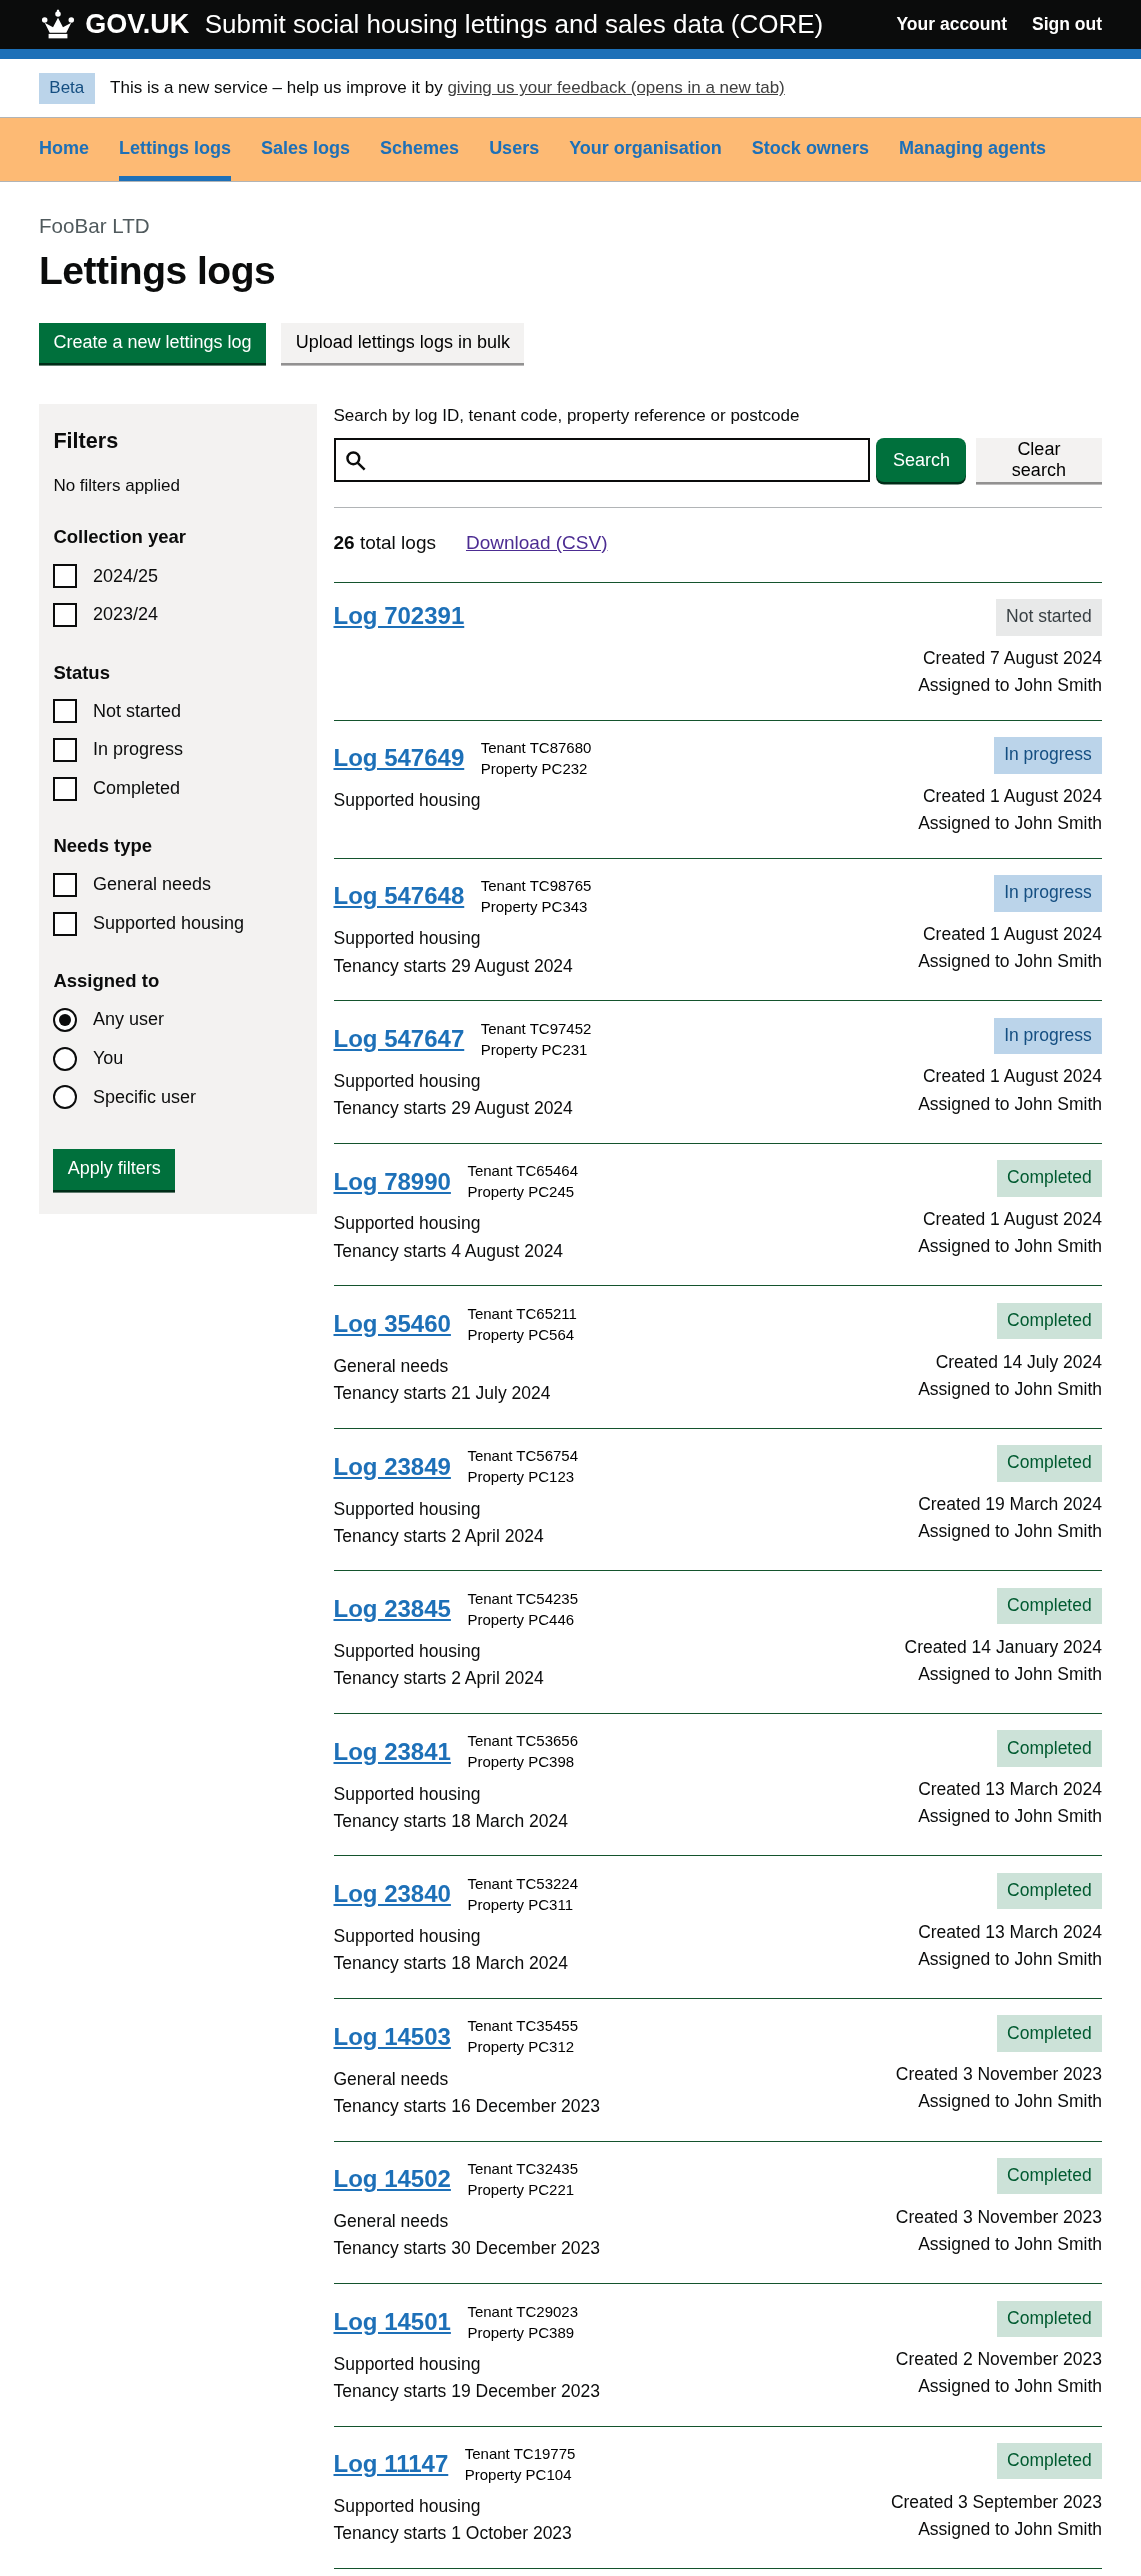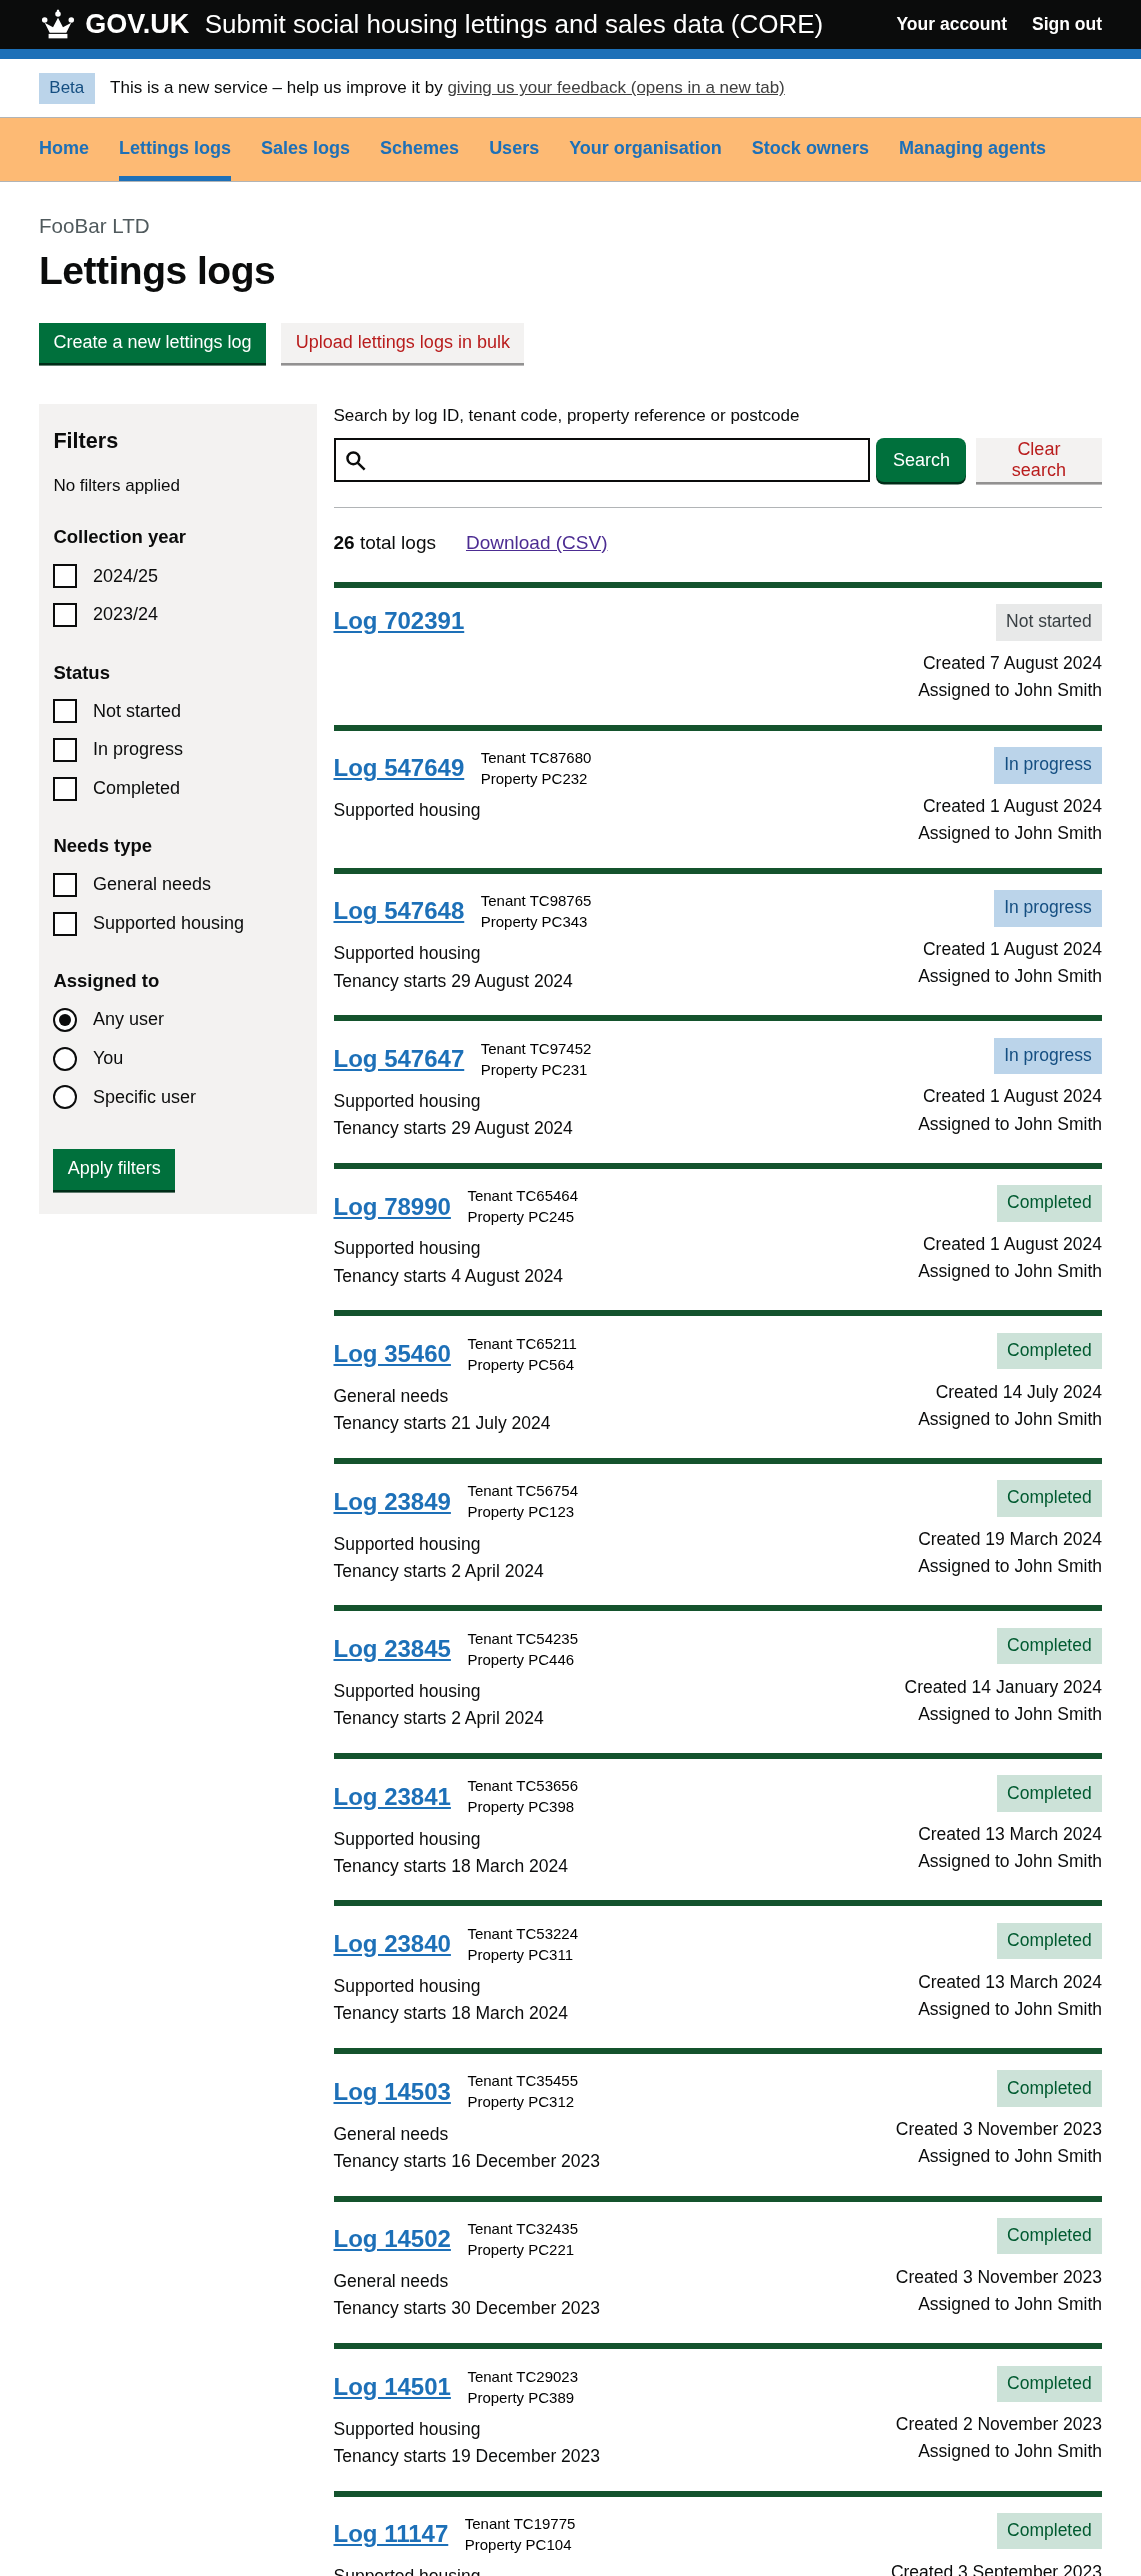--- a/index.html
+++ b/index.html
@@ -42,21 +42,21 @@
   .primary-nav li.active a { border-bottom-color: #1d70b8; }
 
   
   .page-caption { color: #505a5d; font-size: 20.6px; margin: 30px 0 3.1px; }
   h1.page-title { font-size: 39px; margin: 0 0 24px; font-weight: bold; letter-spacing: -0.5px; }
   .page-buttons { display: flex; gap: 15.5px; margin-bottom: 41px; }
   .btn {
     display: inline-block; font-family: inherit; font-size: 18px; padding: 9.3px 14.4px 10.3px;
     border: none; background: #00703c; color: #fff; box-shadow: 0 2.6px 0 #002d18; cursor: pointer;
   }
-  .btn-secondary { background: #f3f2f1; color: #b91c1c; box-shadow: 0 2.6px 0 #929191; }
+  .btn-secondary { background: #f3f2f1; color: #000000; box-shadow: 0 2.6px 0 #929191; }
 
   
   .layout { display: grid; grid-template-columns: 278px 1fr; gap: 16.5px; align-items: start; }
 
   
   .filters { background: #f3f2f1; padding: 17.5px 14.4px 24px; }
   .filters-title { font-size: 21.6px; font-weight: bold; margin: 4.1px 0 17.5px; }
   .filters-applied { font-size: 17px; margin: 0 0 27px; }
   .filter-group { margin-bottom: 32px; }
   .filter-group-label { font-size: 18.5px; font-weight: bold; margin: 0 0 13.4px; }
@@ -79,21 +79,21 @@
   .btn-search { margin-left: 6.2px; padding: 0 16.5px; font-size: 18px; border-radius: 8px; }
   .btn-clear { margin-left: 9.3px; padding: 0 14.4px; font-size: 18px; }
 
   hr.section-break { border: none; border-top: 1px solid #b1b4b6; margin: 25px 0 0; }
 
   .results-header { margin: 21.6px 0 0; display: flex; gap: 30px; align-items: baseline; font-size: 19px; }
   .download-link { color: #4c2c92; font-size: 19px; }
 
   
   .log-list { margin-top: 25px; }
-  .log-row { display: flex; justify-content: space-between; border-top: 6px solid #14532d; padding: 16.5px 0 20.6px; }
+  .log-row { display: flex; justify-content: space-between; border-top: 1px solid #14532d; padding: 16.5px 0 20.6px; }
   .log-row-left { flex: 1; }
   .log-row-head { display: flex; align-items: center; gap: 16.5px; margin-bottom: 8.2px; }
   .log-link { color: #1d70b8; font-weight: bold; font-size: 24px; text-decoration: underline; }
   .log-meta { font-size: 15px; color: #000000; line-height: 1.4; }
   .log-needs, .log-tenancy { font-size: 17.5px; line-height: 1.55; }
   .log-row-right { text-align: right; font-size: 17.5px; line-height: 1.55; flex-shrink: 0; }
   .tag-wrap { margin-bottom: 9.3px; }
   .govuk-tag { display: inline-block; font-size: 17.5px; padding: 4.1px 10.3px 5.2px; }
   .tag--grey { background: #e8e9e9; color: #383f43; }
   .tag--blue { background: #bbd4ea; color: #144e81; }

